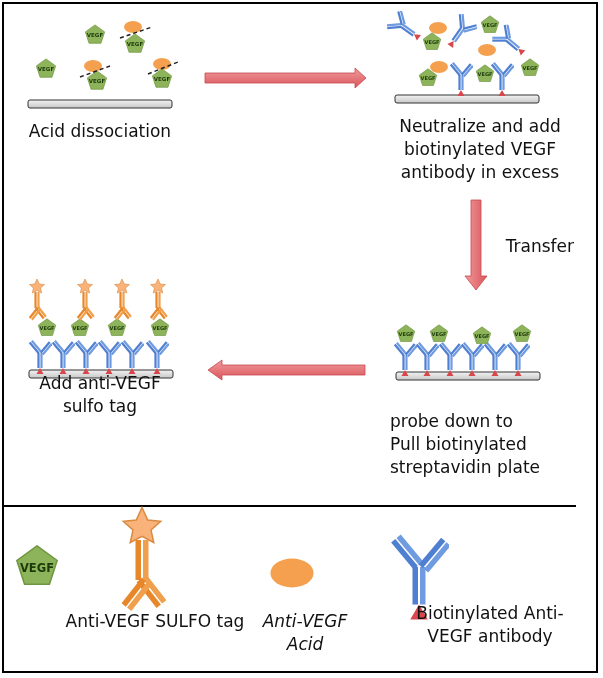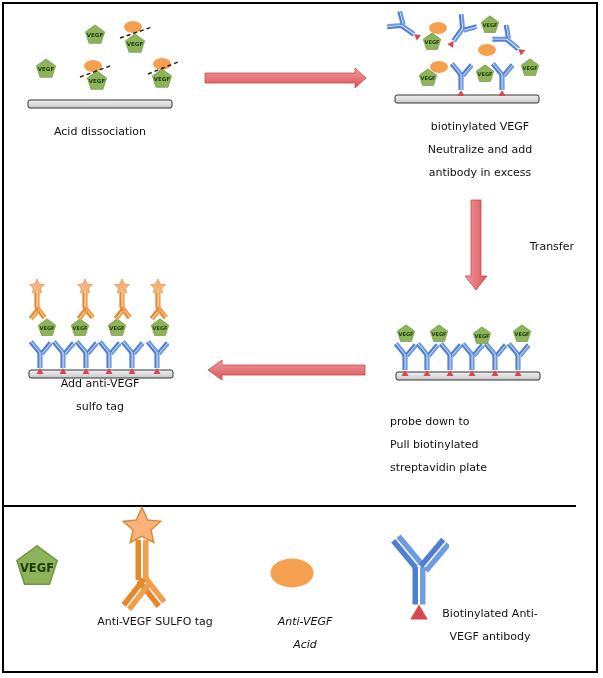--- a/index.html
+++ b/index.html
@@ -1,19 +1,19 @@
 <!DOCTYPE html>
 <html><head>
 <meta charset="utf-8">
 <style>
   html, body { margin:0; padding:0; background:#fff; }
   body { width:603px; height:678px; position:relative; overflow:hidden; font-family:"Liberation Sans", sans-serif; }
   .frame { position:absolute; left:2px; top:2px; width:596px; height:671px; border:2px solid #000; box-sizing:border-box; }
   .divider { position:absolute; left:2px; top:505px; width:574px; height:2px; background:#000; }
-  .lbl { position:absolute; font-family:"DejaVu Sans", sans-serif; font-size:11px; color:#111; text-align:center; line-height:23px; }
+  .lbl { position:absolute; font-family:"DejaVu Sans", sans-serif; font-size:17px; color:#111; text-align:center; line-height:23px; }
   svg { position:absolute; left:0; top:0; }
 </style>
 </head>
 <body>
 
 <div class="frame"></div>
 <div class="divider"></div>
 
 <svg width="603" height="678">
   <defs>
@@ -157,22 +157,22 @@
   </g>
 
   <use href="#vegf" x="14" y="544" width="46" height="46"></use>
   <use href="#sulfo" x="112" y="505" width="60" height="110"></use>
   <use href="#drug" x="268" y="556" width="48" height="34"></use>
   <use href="#abt" x="389" y="522" width="60" height="100"></use>
 </svg>
 
 <div class="lbl" style="left:20px;top:120px;width:160px;">Acid dissociation</div>
 <div class="lbl" style="left:380px;top:115px;width:200px;">
+  <div>Neutralize and add</div>
   <div>biotinylated VEGF</div>
-  <div>Neutralize and add</div>
   <div>antibody in excess</div>
 </div>
 <div class="lbl" style="left:494px;top:235px;width:80px;text-align:right;">Transfer</div>
 <div class="lbl" style="left:380px;top:410px;width:200px;text-align:left;padding-left:10px;">
   <div>probe down to</div>
   <div>Pull biotinylated</div>
   <div>streptavidin plate</div>
 </div>
 <div class="lbl" style="left:20px;top:372px;width:160px;">
   <div>Add anti-VEGF</div>

